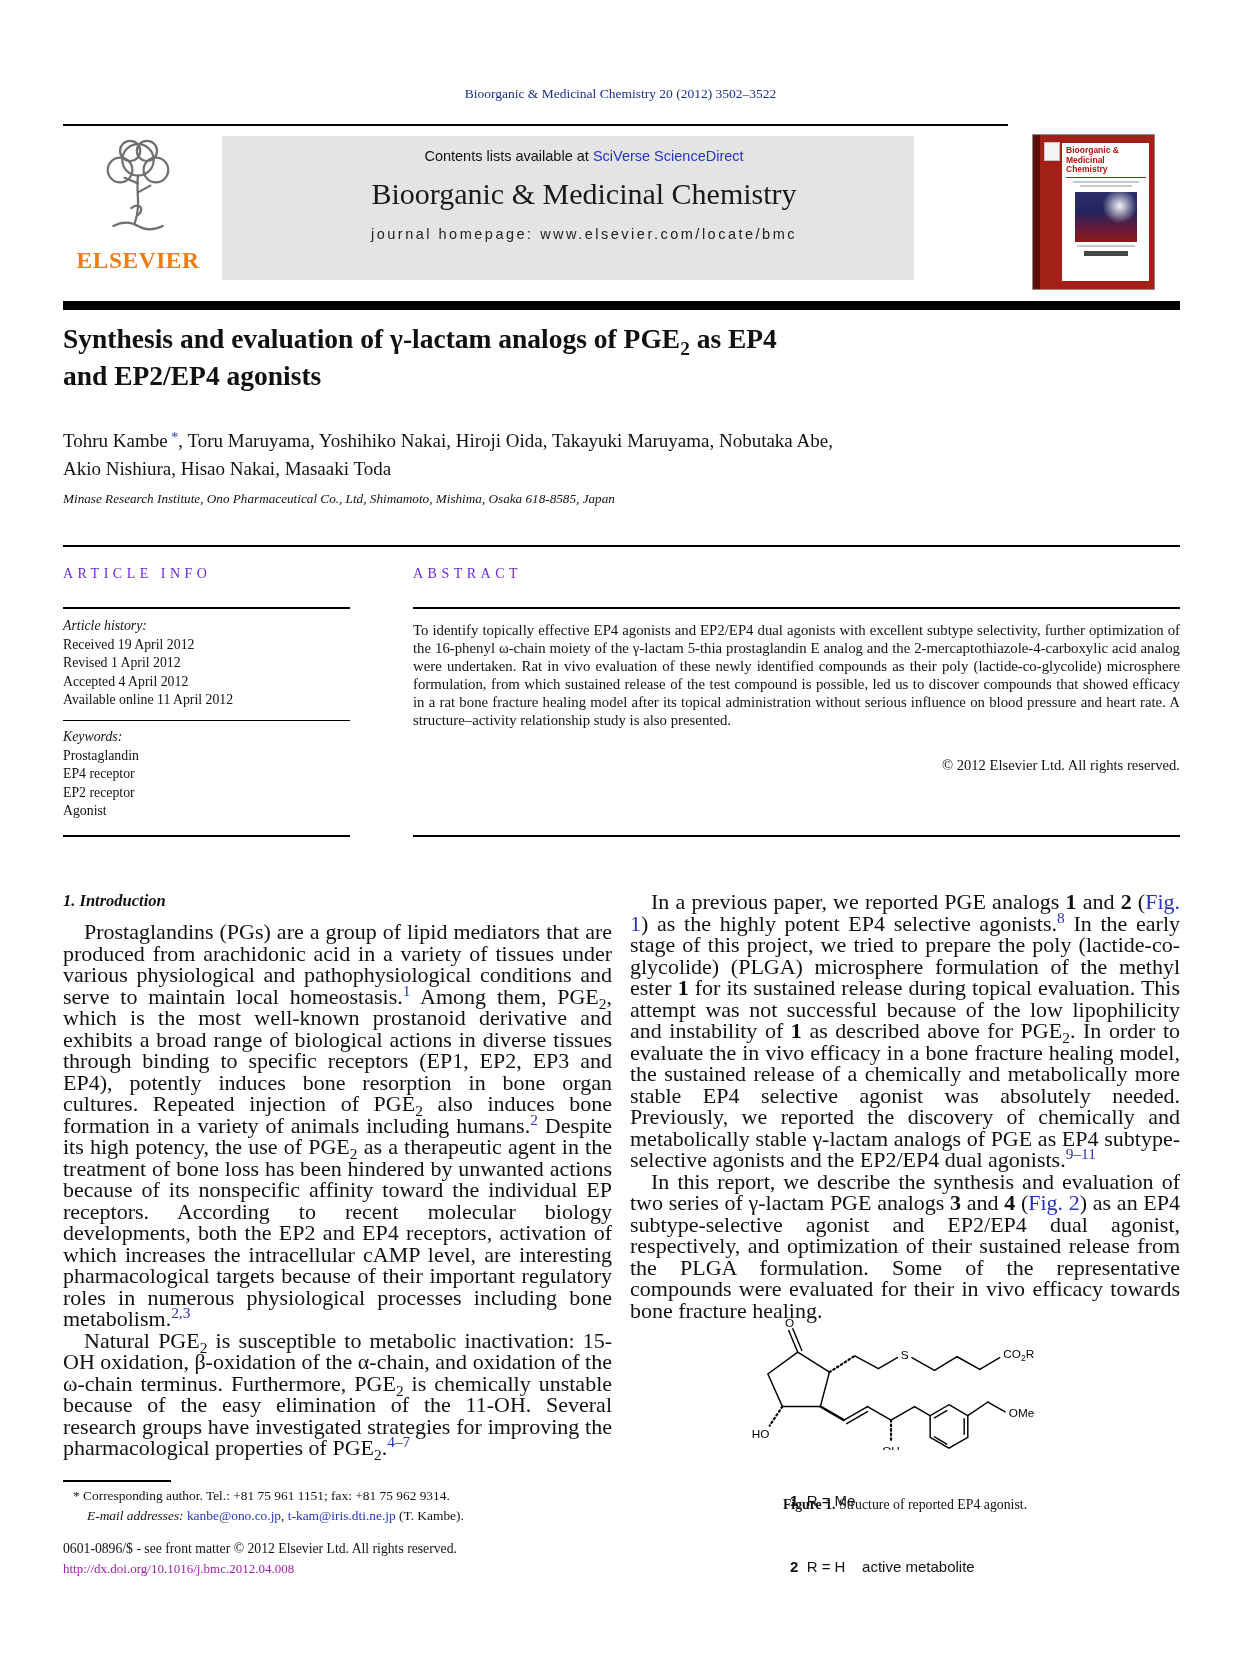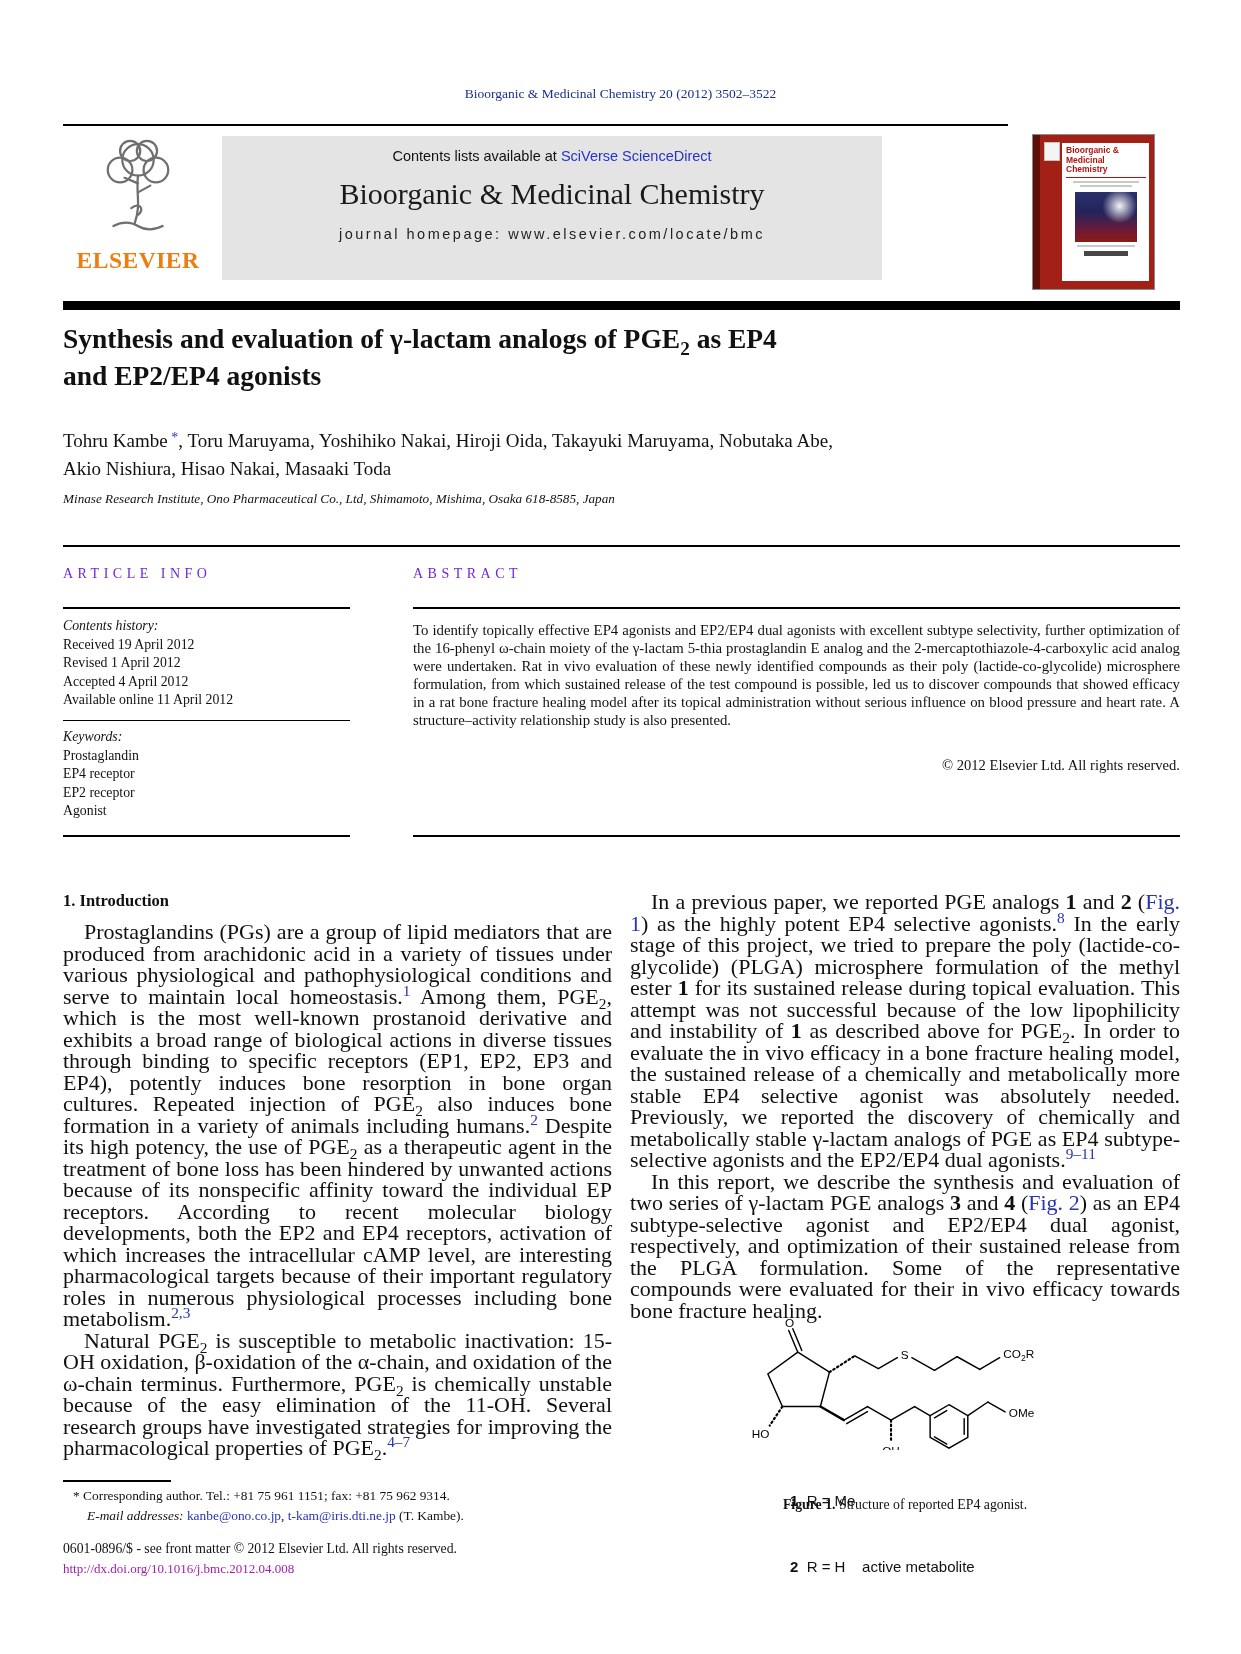--- a/index.html
+++ b/index.html
@@ -14,21 +14,21 @@
   .sup{vertical-align:super;font-size:70%;line-height:0;}
   .sub{vertical-align:sub;font-size:70%;line-height:0;}
   .astr{color:#2733b5;vertical-align:5px;font-size:14px;}
 
   .jref{left:0;right:0;top:86px;text-align:center;color:#1b2f8a;font-size:13.5px;}
   .top-rule{left:63px;top:124px;width:945px;height:2px;}
 
   .logo{left:63px;top:136px;width:150px;height:148px;text-align:center;}
   .els-word{color:#ee7d11;font-weight:bold;font-size:23.5px;letter-spacing:.5px;margin-top:1px;}
 
-  .hdrbox{left:222px;top:136px;width:660px;height:144px;background:#e4e4e4;}
+  .hdrbox{left:222px;top:136px;width:660px;height:144px;background:#e4e4e4;padding-left:32px;}
   .contents{margin-top:12px;text-align:center;font-family:"Liberation Sans",sans-serif;font-size:14.5px;color:#111;}
   .lnk2{color:#2633c9;}
   .jtitle{text-align:center;font-size:30px;margin-top:13px;color:#1a1a1a;}
   .homepage{text-align:center;font-family:"Liberation Sans",sans-serif;font-size:14.5px;letter-spacing:2.5px;margin-top:15px;color:#222;}
 
   .cover{left:1032px;top:134px;width:121px;height:154px;background:#a32016;border:1px solid #8a8a8a;}
   .cover-spine{position:absolute;left:0;top:0;width:7px;height:100%;background:#5f0e08;}
   .cover-logo{position:absolute;left:11px;top:7px;width:14px;height:17px;background:#f4f4f4;border:1px solid #c2c2c2;}
   .cover-panel{position:absolute;left:29px;top:8px;right:5px;bottom:8px;background:#fff;padding:3px 3px 0 4px;}
   .cover-title{color:#b3120e;font-family:"Liberation Sans",sans-serif;font-weight:bold;font-size:8.5px;line-height:9.5px;}
@@ -54,21 +54,21 @@
   .infoblk{left:63px;width:310px;font-size:13.8px;line-height:18.6px;}
   .hist{top:617px;}
   .r-info-mid{left:63px;top:720px;width:287px;height:1px;}
   .keys{top:728px;}
   .r-info-bot{left:63px;top:835px;width:287px;height:2px;}
   .r-abs-bot{left:413px;top:835px;width:767px;height:2px;}
 
   .abstxt{left:413px;top:622px;width:767px;font-size:14.8px;line-height:17.9px;text-align:justify;}
   .abscopy{left:413px;top:757px;width:767px;text-align:right;font-size:14.6px;}
 
-  .introh{left:63px;top:891px;font-size:16.5px;font-weight:bold;}
+  .introh{left:63px;top:891px;font-size:16.5px;font-weight:bold;font-style:italic;}
   .colL{left:63px;top:921px;width:549px;}
   .colR{left:630px;top:891px;width:550px;}
   .col p{margin:0;text-indent:21px;font-size:22px;line-height:21.5px;text-align:justify;}
 
   .mol{left:710px;top:1316px;}
   .mol text{font-family:"Liberation Sans",sans-serif;font-size:13px;fill:#000;}
   .figlines{left:790px;top:1446px;font-family:"Liberation Sans",sans-serif;font-size:15px;line-height:22px;white-space:pre;}
   .figcap{left:645px;top:1497px;width:520px;text-align:center;font-size:13.8px;}
 
   .fnrule{left:63px;top:1480px;width:108px;height:2px;}
@@ -131,21 +131,21 @@
   <div class="abs authors"><span>Tohru Kambe</span><span class="astr"> *</span><span>, Toru Maruyama, Yoshihiko Nakai, Hiroji Oida, Takayuki Maruyama, Nobutaka Abe,</span><br><span>Akio Nishiura, Hisao Nakai, Masaaki Toda</span></div>
   <div class="abs affil">Minase Research Institute, Ono Pharmaceutical Co., Ltd, Shimamoto, Mishima, Osaka 618-8585, Japan</div>
 
   <div class="rule full-rule"></div>
   <div class="abs sechead ai">ARTICLE INFO</div>
   <div class="abs sechead ab">ABSTRACT</div>
   <div class="rule r-info-top"></div>
   <div class="rule r-abs-top"></div>
 
   <div class="abs infoblk hist">
-    <div class="i">Contents history:</div>
+    <div class="i">Article history:</div>
     <div>Received 19 April 2012</div>
     <div>Revised 1 April 2012</div>
     <div>Accepted 4 April 2012</div>
     <div>Available online 11 April 2012</div>
   </div>
 
   <div class="rule r-info-mid"></div>
 
   <div class="abs infoblk keys">
     <div class="i">Keywords:</div>

